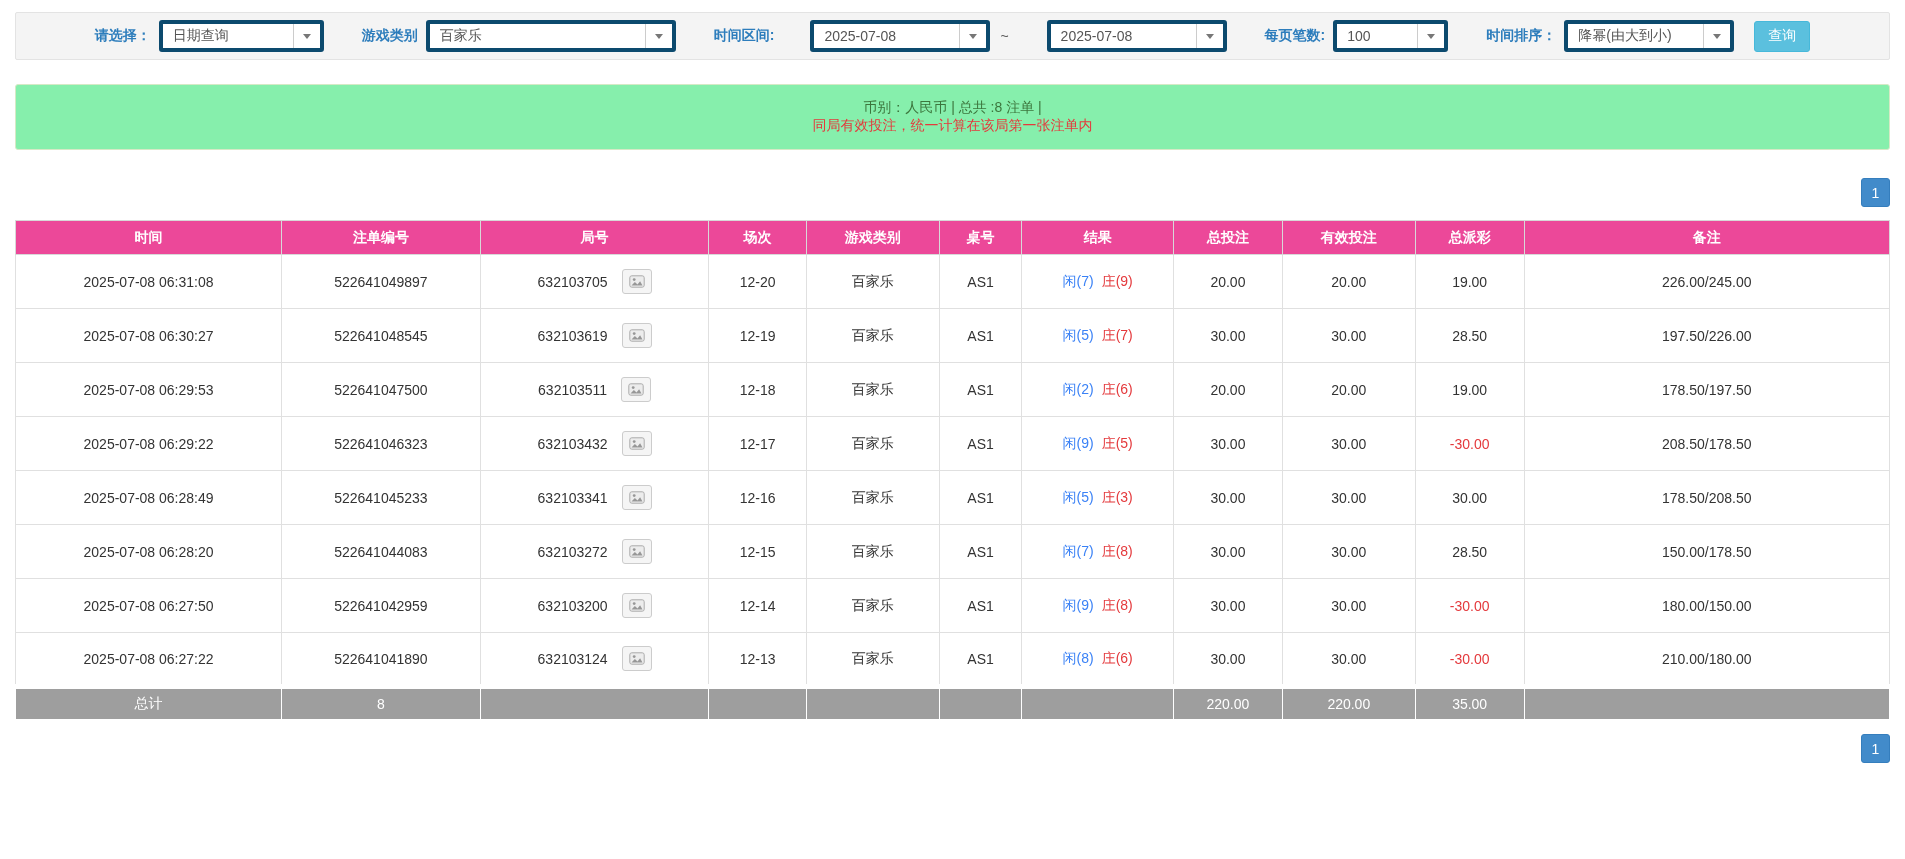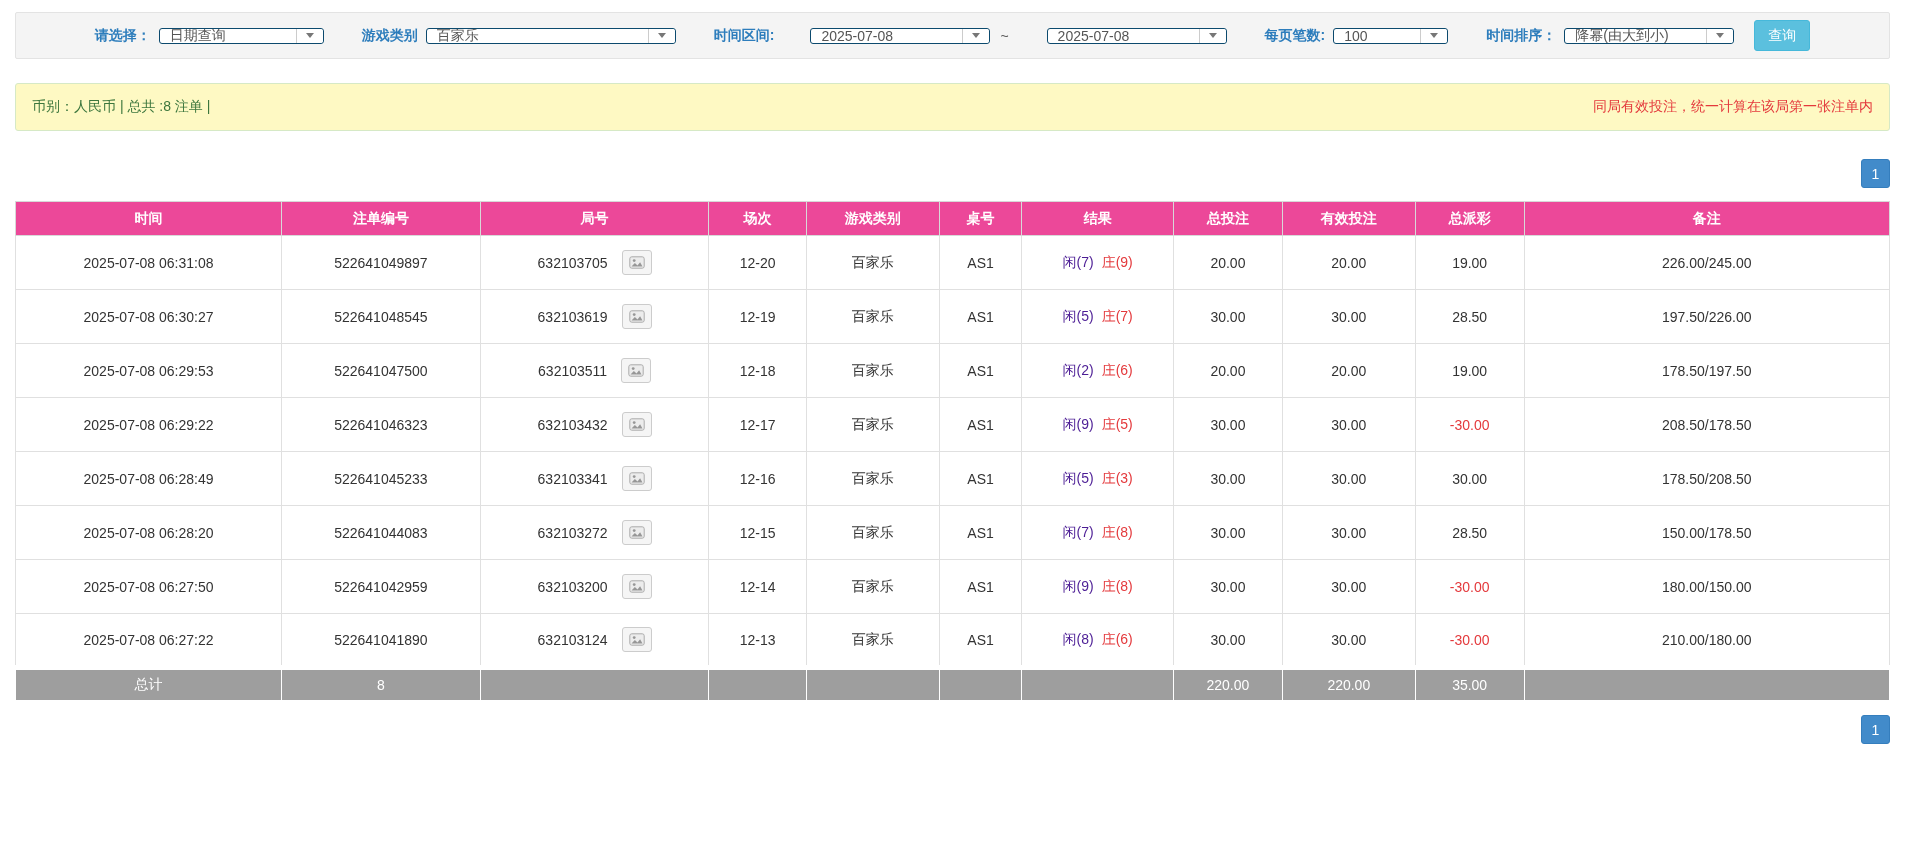--- a/index.html
+++ b/index.html
@@ -29,41 +29,41 @@
 
   
   .filter-bar {
     display: flex; align-items: center; gap: 8px;
     background: #f4f4f4; border: 1px solid #e3e3e3; border-radius: 2px;
     padding: 7px 10px; font-size: 14px; justify-content: center;
   }
   .f-label { color: #2d7dbc; font-weight: bold; white-space: nowrap; }
   .f-label.gap { margin-left: 30px; }
   .select {
-    display: flex; align-items: stretch; height: 16px;
-    background: #fff; border: 1px solid #0c4a6e; border-radius: 3px;
+    display: flex; align-items: stretch; height: 32px;
+    background: #fff; border: 4px solid #0c4a6e; border-radius: 3px;
   }
   .select .value { display: flex; align-items: center; padding: 0 10px; color: #555; flex: 1; white-space: nowrap; overflow: hidden; }
   .caret-btn {
     width: 27px; border-left: 1px solid #ccc; display: flex; align-items: center; justify-content: center;
     background: #fff; border-radius: 0 3px 3px 0; cursor: pointer;
   }
   .caret { display: inline-block; width: 0; height: 0; border-left: 4px solid transparent; border-right: 4px solid transparent; border-top: 5px solid #777; }
   .w-qtype { width: 165px; } .w-game { width: 250px; } .w-date { width: 180px; margin-left: 28px; } .w-pp { width: 115px; } .w-sort { width: 170px; }
   .tilde { color: #555; margin: 0 2px; }
   .btn-query {
     margin-left: 12px; height: 31px; padding: 0 13px;
     background: #5bc0de; border: 1px solid #46b8da; color: #fff;
     font-size: 14px; border-radius: 3px; cursor: pointer; font-family: inherit;
   }
 
   
   .info-bar {
-    margin-top: 24px; background: #fef9c3; border: 1px solid #d6e9c6; border-radius: 3px;
-    padding: 14px 16px; display: flex; align-items: center; justify-content: space-between; font-size: 14px;
+    margin-top: 24px; background: #86efac; border: 1px solid #d6e9c6; border-radius: 3px;
+    padding: 14px 16px; display: flex; align-items: center; justify-content: space-between; font-size: 14px; flex-direction: column;
   }
   .info-left { color: #3c763d; }
   .info-right { color: #e4393c; }
 
   
   .pagination-row { display: flex; justify-content: flex-end; margin-top: 28px; margin-bottom: 13px; }
   .pagination-row.bottom { margin-top: 14px; margin-bottom: 0; }
   .page-btn {
     min-width: 29px; height: 29px; background: #428bca; border: 1px solid #357ebd;
     color: #fff; font-size: 14px; border-radius: 3px; cursor: pointer; font-family: inherit;
@@ -73,21 +73,21 @@
   table.records { width: 100%; border-collapse: collapse; font-size: 14px; table-layout: fixed; }
   .records thead th {
     background: #ec4899; color: #fff; font-weight: bold; height: 34px;
     border: 1px solid #d8d8d8; text-align: center;
   }
   .records tbody td {
     height: 54px; border: 1px solid #e0e0e0; text-align: center; color: #333; background: #fff;
     overflow: hidden; white-space: nowrap;
   }
   .c-blue { color: #337ab7; }
-  .res-player { color: #4c1d95; margin-top: 14px; }
+  .res-player { color: #3b82f6; margin-top: 14px; }
   .res-banker { color: #e4393c; margin-left: 4px; }
   .neg { color: #e4393c !important; }
   .round-no { vertical-align: middle; }
   .media-btn {
     display: inline-flex; align-items: center; justify-content: center;
     width: 30px; height: 25px; background: #f5f5f5; border: 1px solid #ccc; border-radius: 3px;
     margin-left: 10px; vertical-align: middle; cursor: pointer;
   }
   .records tfoot td {
     height: 33px; background: #9e9e9e; color: #fff; text-align: center;

